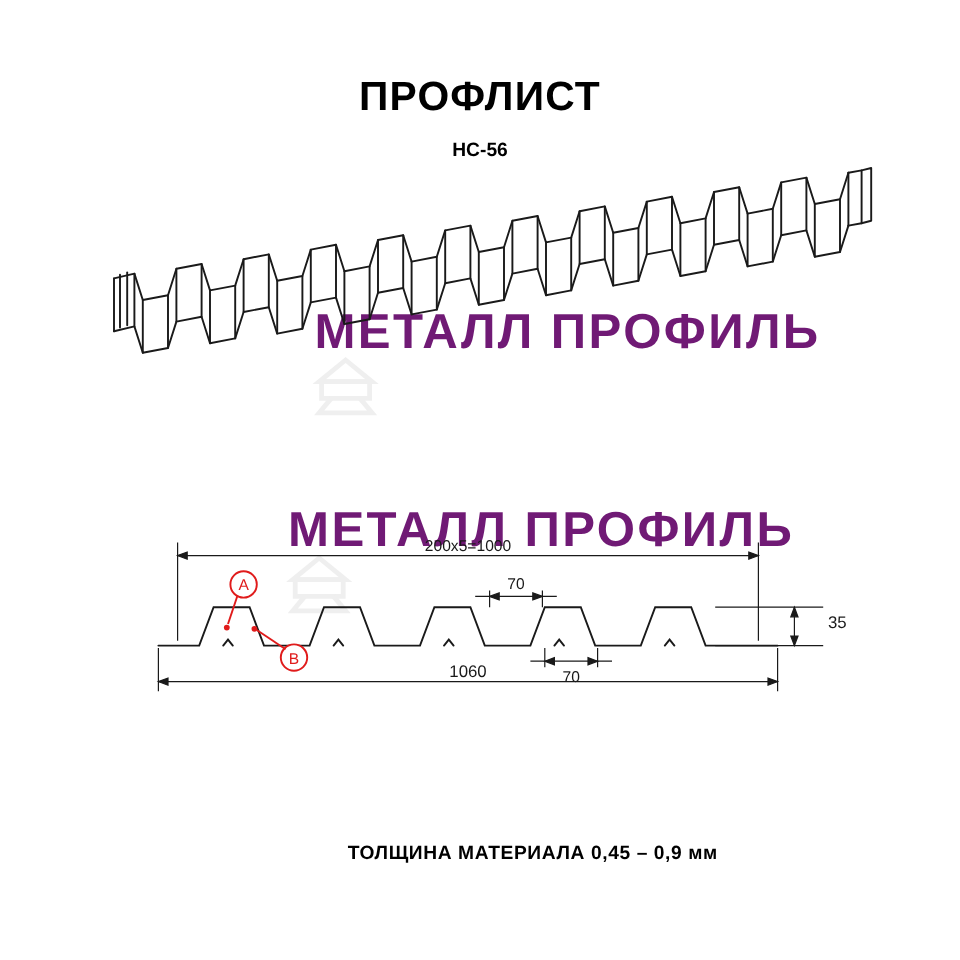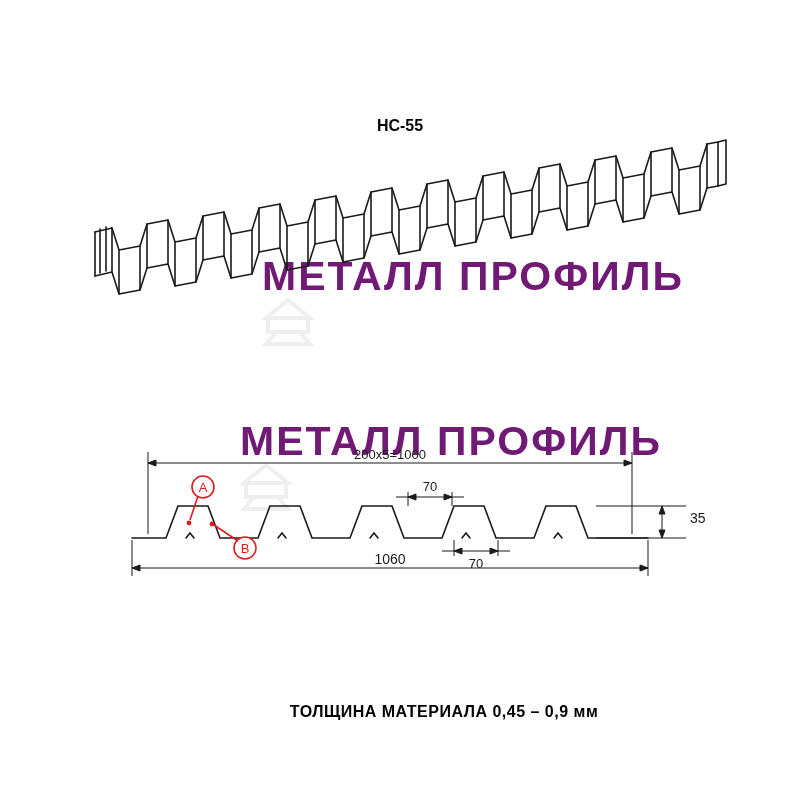--- a/index.html
+++ b/index.html
@@ -73,21 +73,22 @@
     left: 240px;
     font-size: 41px;
     letter-spacing: 2px;
   }
 </style>
 </head>
 <body>
 
 <div class="page">
 
-  <div class="subtitle">НС-55</div>
+  <div class="title">ПРОФЛИСТ</div>
+  <div class="subtitle">НС-56</div>
 
   <div class="wm wm1">МЕТАЛЛ ПРОФИЛЬ</div>
   <div class="wm wm2">МЕТАЛЛ ПРОФИЛЬ</div>
 
   <svg class="svg-layer" width="800" height="800" viewBox="0 0 800 800">
 
     <g fill="none" stroke="#efefef" stroke-width="4">
       <path d="M268 318 h40 v14 h-40 z"></path>
       <path d="M276 332 l-10 12 h44 l-10 -12"></path>
       <path d="M288 300 l22 18 h-44 z"></path>

